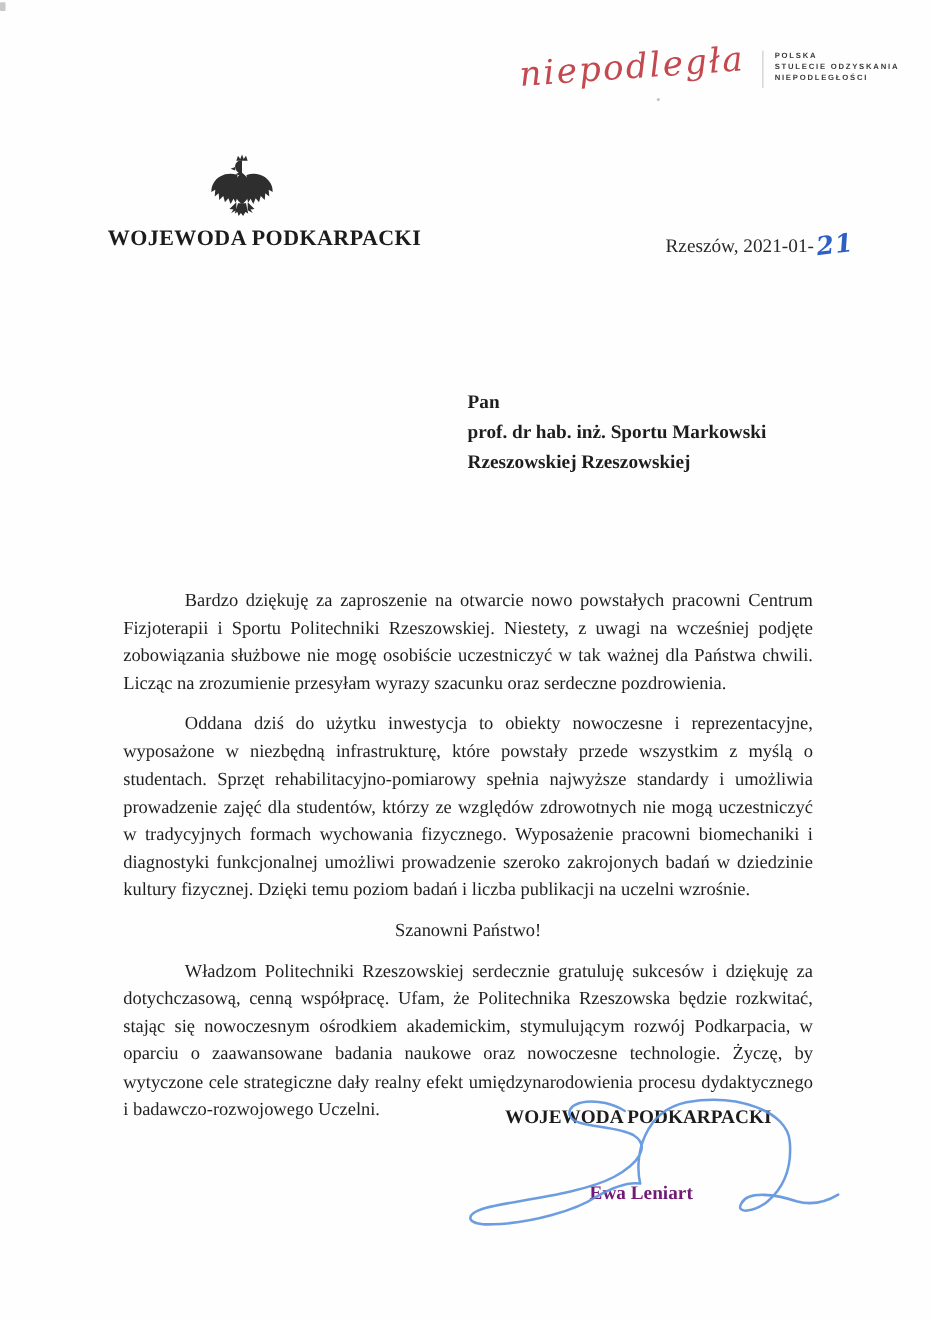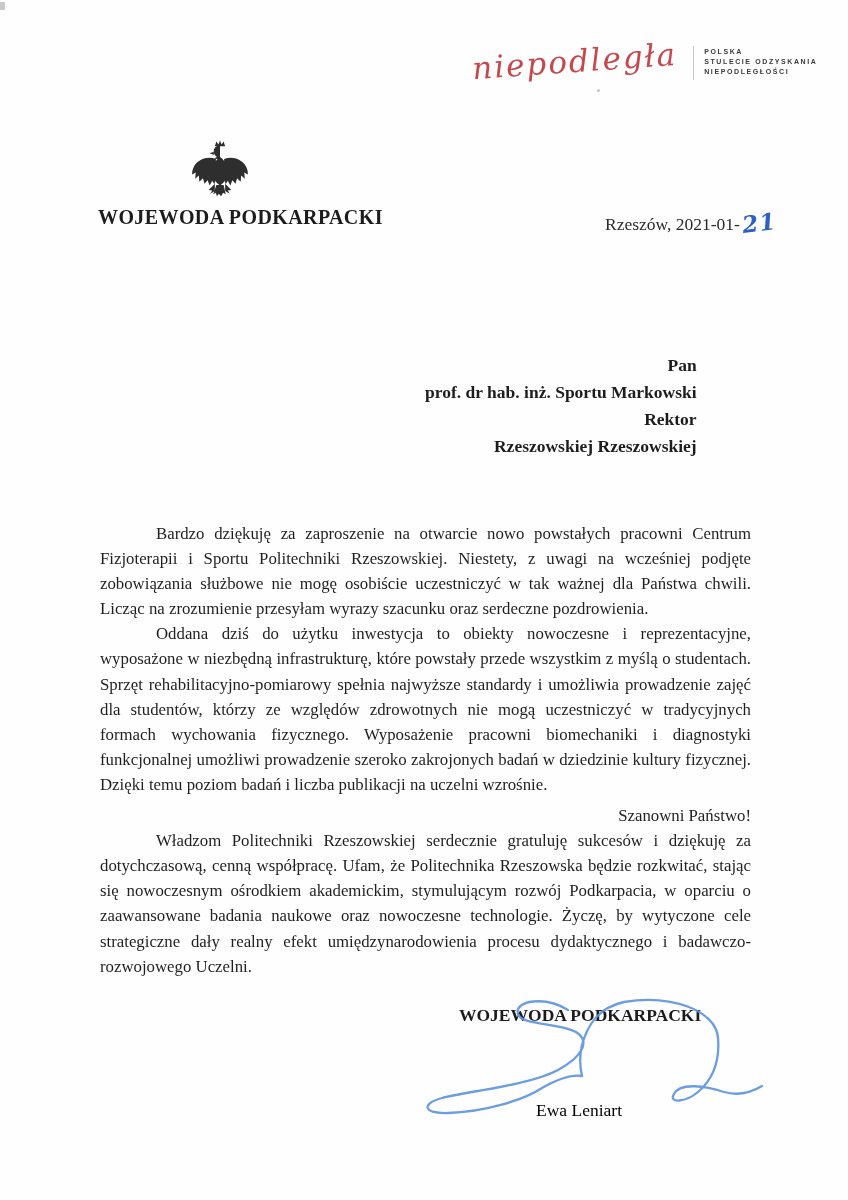--- a/index.html
+++ b/index.html
@@ -62,47 +62,45 @@
     transform:rotate(-7deg) translateY(1px);
     margin-left:2px;
     letter-spacing:1px;
   }
 
   
   .recipient{
     position:absolute;left:425px;top:352px;
     font-size:17.5px;font-weight:bold;color:#1d1d1d;
     line-height:27px;
-    text-align:right;
   }
 
   
   .letter-body{
     position:absolute;left:100px;top:521px;width:651px;
     font-size:16.8px;line-height:25.1px;color:#1f1f1f;
     text-align:justify;
   }
-  .letter-body p{margin:0;text-indent:56px;}
+  .letter-body p{margin:12px;text-indent:56px;}
   .salutation{
     margin-top:6px !important;
     text-indent:0 !important;
-    text-align:right;
+    text-align:center;
   }
 
   
   .sig-title{
     position:absolute;left:459px;top:1005px;
     font-size:17.5px;font-weight:bold;color:#1c1c1c;
     white-space:nowrap;
   }
   .sig-name{
     position:absolute;left:536px;top:1074px;
-    font-size:17.5px;font-weight:normal;color:#000000;
+    font-size:17.5px;font-weight:bold;color:#701a75;
     white-space:nowrap;
-    margin-top:26px;
   }
   .sig-ink{
     position:absolute;left:418px;top:988px;width:392px;height:140px;
     pointer-events:none;
   }
 
   
   .artifact-corner{
     position:absolute;left:0;top:2px;width:5px;height:8px;
     background:#9a9a9a;opacity:.55;border-radius:1px;
@@ -146,21 +144,20 @@
 
   <div class="sender-title">WOJEWODA PODKARPACKI</div>
 
   <div class="date-line">
     <span>Rzeszów, 2021-01-</span><span class="handwritten-day">21</span>
   </div>
 
   <div class="recipient">
     <div>Pan</div>
     <div>prof. dr hab. inż. Sportu Markowski</div>
-    <div>Rektor</div>
     <div>Rzeszowskiej Rzeszowskiej</div>
   </div>
 
   <div class="letter-body">
     <p>Bardzo dziękuję za zaproszenie na otwarcie nowo powstałych pracowni Centrum Fizjoterapii i Sportu Politechniki Rzeszowskiej. Niestety, z uwagi na wcześniej podjęte zobowiązania służbowe nie mogę osobiście uczestniczyć w tak ważnej dla Państwa chwili. Licząc na zrozumienie przesyłam wyrazy szacunku oraz serdeczne pozdrowienia.</p>
     <p>Oddana dziś do użytku inwestycja to obiekty nowoczesne i reprezentacyjne, wyposażone w niezbędną infrastrukturę, które powstały przede wszystkim z myślą o studentach. Sprzęt rehabilitacyjno-pomiarowy spełnia najwyższe standardy i umożliwia prowadzenie zajęć dla studentów, którzy ze względów zdrowotnych nie mogą uczestniczyć w tradycyjnych formach wychowania fizycznego. Wyposażenie pracowni biomechaniki i diagnostyki funkcjonalnej umożliwi prowadzenie szeroko zakrojonych badań w dziedzinie kultury fizycznej. Dzięki temu poziom badań i liczba publikacji na uczelni wzrośnie.</p>
     <p class="salutation">Szanowni Państwo!</p>
     <p>Władzom Politechniki Rzeszowskiej serdecznie gratuluję sukcesów i dziękuję za dotychczasową, cenną współpracę. Ufam, że Politechnika Rzeszowska będzie rozkwitać, stając się nowoczesnym ośrodkiem akademickim, stymulującym rozwój Podkarpacia, w oparciu o zaawansowane badania naukowe oraz nowoczesne technologie. Życzę, by wytyczone cele strategiczne dały realny efekt umiędzynarodowienia procesu dydaktycznego i badawczo-rozwojowego Uczelni.</p>
   </div>
 

